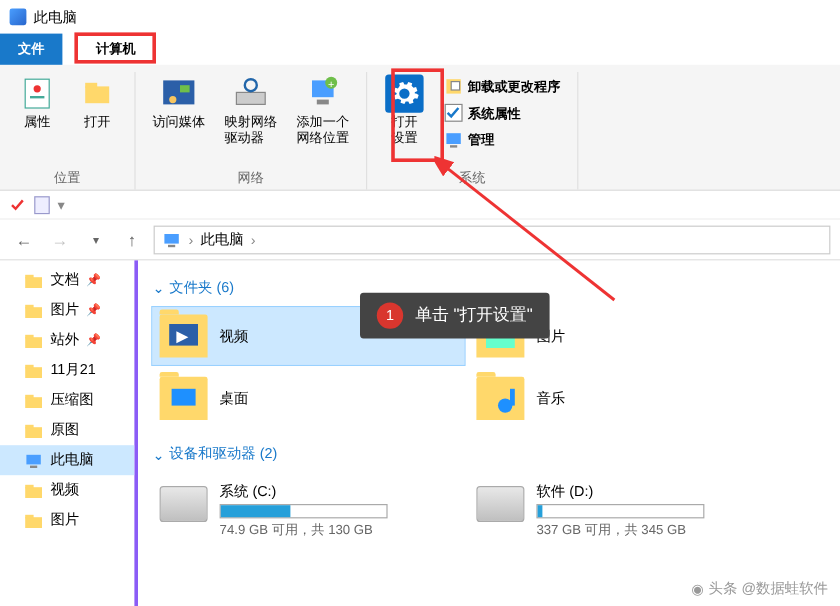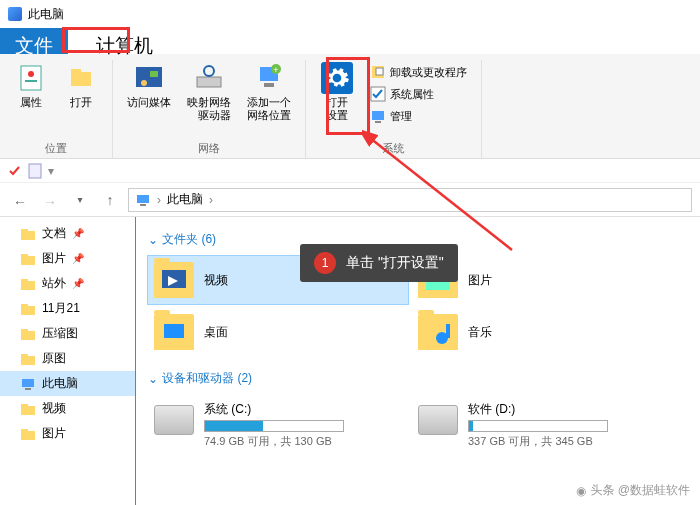--- a/index.html
+++ b/index.html
@@ -1,37 +1,37 @@
 <!DOCTYPE html>
 <html><head>
 <meta charset="utf-8">
 <style>
 * { margin: 0; padding: 0; box-sizing: border-box; font-family: "Microsoft YaHei", "Segoe UI", sans-serif; }
 body { width: 700px; height: 505px; background: #fff; position: relative; overflow: hidden; font-size: 12px; }
 .title-bar { height: 28px; display: flex; align-items: center; padding: 4px 8px; gap: 6px; }
 .title-icon { width: 14px; height: 14px; background: linear-gradient(135deg,#4a9eff,#2866cc); border-radius: 2px; }
 .tabs { display: flex; height: 26px; background: #fff; }
-.tab { padding: 4px 14px; font-size: 19px; cursor: pointer; border: 1px solid transparent; }
+.tab { padding: 4px 14px; font-size: 11px; cursor: pointer; border: 1px solid transparent; font-weight: bold; }
 .tab.file { background: #1979ca; color: #fff; }
 .tab.active { border-bottom: 1px solid #fff; margin-left: 13px; }
 .ribbon { height: 105px; background: #f5f5f5; border-bottom: 1px solid #ddd; display: flex; padding-top: 6px; }
 .ribbon-group { display: flex; flex-direction: column; align-items: center; border-right: 1px solid #e0e0e0; padding: 0 10px; position: relative; }
 .ribbon-row { display: flex; gap: 8px; align-items: flex-start; flex: 1; }
 .ribbon-btn { display: flex; flex-direction: column; align-items: center; gap: 2px; padding: 2px 4px; cursor: pointer; min-width: 42px; }
 .ribbon-btn-icon { width: 32px; height: 32px; display: flex; align-items: center; justify-content: center; }
-.ribbon-label { font-size: 11px; text-align: right; line-height: 1.2; }
+.ribbon-label { font-size: 11px; text-align: left; line-height: 1.2; }
 .group-title { font-size: 11px; color: #666; margin-top: auto; padding-bottom: 2px; }
 .small-item { display: flex; align-items: center; gap: 4px; font-size: 11px; padding: 2px 4px; cursor: pointer; }
 .small-icon { width: 16px; height: 16px; }
 .qat { height: 24px; display: flex; align-items: center; padding: 2px 8px; border-bottom: 1px solid #eee; gap: 6px; }
 .nav-bar { height: 34px; display: flex; align-items: center; gap: 6px; padding: 4px 8px; border-bottom: 1px solid #e0e0e0; }
 .nav-btn { width: 24px; height: 24px; display: flex; align-items: center; justify-content: center; color: #666; cursor: pointer; font-size: 14px; }
 .address { flex: 1; height: 24px; border: 1px solid #ccc; display: flex; align-items: center; padding: 0 6px; gap: 6px; }
 .content { display: flex; height: calc(505px - 28px - 26px - 105px - 24px - 34px); }
-.sidebar { width: 136px; border-right: 1px solid #8b5cf6; padding: 4px 0; overflow: hidden; }
+.sidebar { width: 115px; border-right: 3px solid #8b5cf6; padding: 4px 0; overflow: hidden; }
 .side-item { display: flex; align-items: center; gap: 6px; padding: 4px 8px 4px 20px; cursor: pointer; font-size: 12px; white-space: nowrap; }
 .side-item.selected { background: #cce8ff; }
 .side-icon { width: 16px; height: 16px; flex-shrink: 0; }
 .main { flex: 1; padding: 8px 12px; overflow: hidden; }
 .section-header { color: #1979ca; font-size: 12px; display: flex; align-items: center; gap: 4px; margin: 6px 0 8px; cursor: pointer; }
 .folders { display: flex; flex-wrap: wrap; gap: 4px; }
 .folder-item { display: flex; align-items: center; gap: 10px; width: 260px; padding: 6px; cursor: pointer; }
 .folder-item.sel { background: #cce8ff; outline: 1px solid #99d1ff; }
 .folder-icon { width: 40px; height: 36px; background: #ffd86b; border-radius: 2px 2px 0 0; position: relative; }
 .folder-icon::before { content:''; position:absolute; top:-4px; left:0; width:16px; height:4px; background:#ffd86b; border-radius:2px 2px 0 0; }
@@ -129,21 +129,21 @@
     <div class="ribbon-row">
       <div class="ribbon-btn">
         <div class="ribbon-btn-icon" style="background:#0a6ec7;border-radius:3px;">
           <svg width="26" height="26" viewBox="0 0 24 24">
               <path fill="#fff" d="M12 8a4 4 0 100 8 4 4 0 000-8zm9 4l2 1-1 3-2-.5-1.5 1.5.5 2-3 1-1-2h-2l-1 2-3-1 .5-2L7 16l-2 .5-1-3 2-1v-1l-2-1 1-3 2 .5L8.5 6 8 4l3-1 1 2h2l1-2 3 1-.5 2L19 7.5l2-.5 1 3-2 1v1z"></path>
             </svg>
         </div>
         <span class="ribbon-label" style="white-space:pre">打开
 设置</span>
       </div>
-      <div style="display:flex;flex-direction:column;gap:2px;padding-top:2px;">
+      <div style="display:flex;flex-direction:column;gap:2px;padding-top:2px;font-weight:bold;">
         <div class="small-item">
           <span class="small-icon">
               <svg width="16" height="16">
                 <rect x="2" y="2" width="12" height="12" fill="#ffd86b"></rect>
                 <rect x="6" y="4" width="7" height="7" fill="#fff" stroke="#888"></rect>
               </svg>
             </span>
           <span>卸载或更改程序</span>
         </div>
         <div class="small-item">

